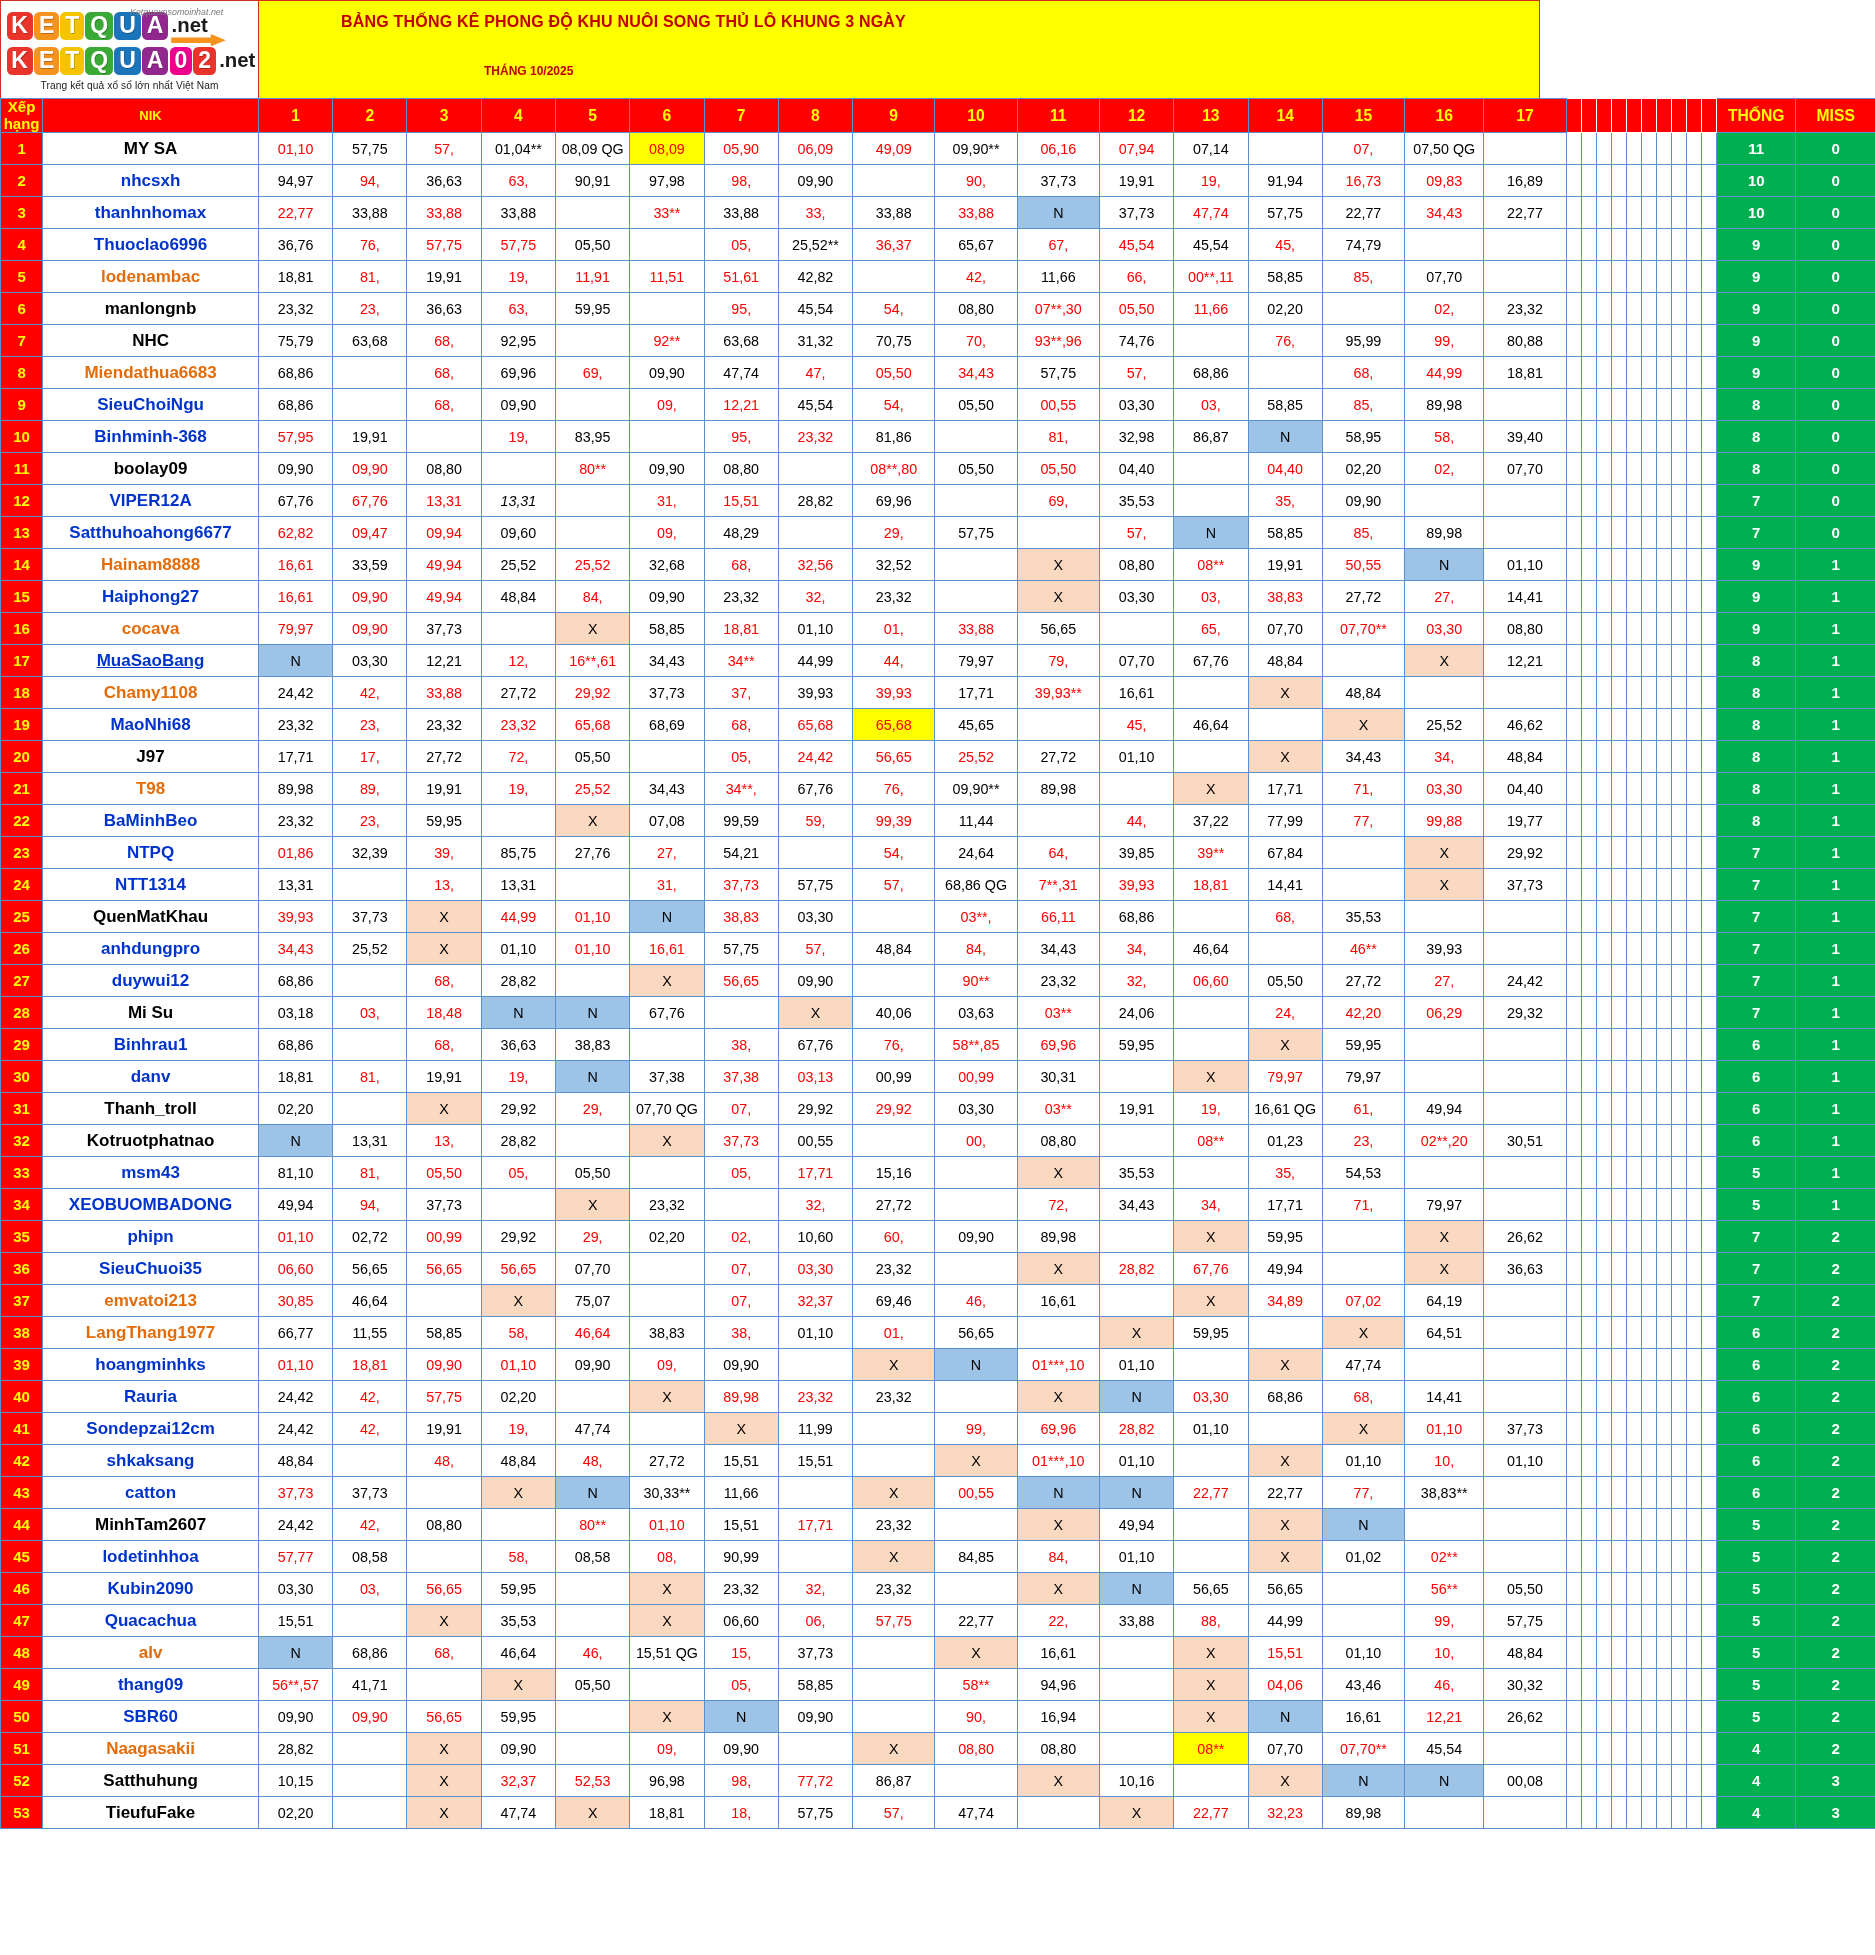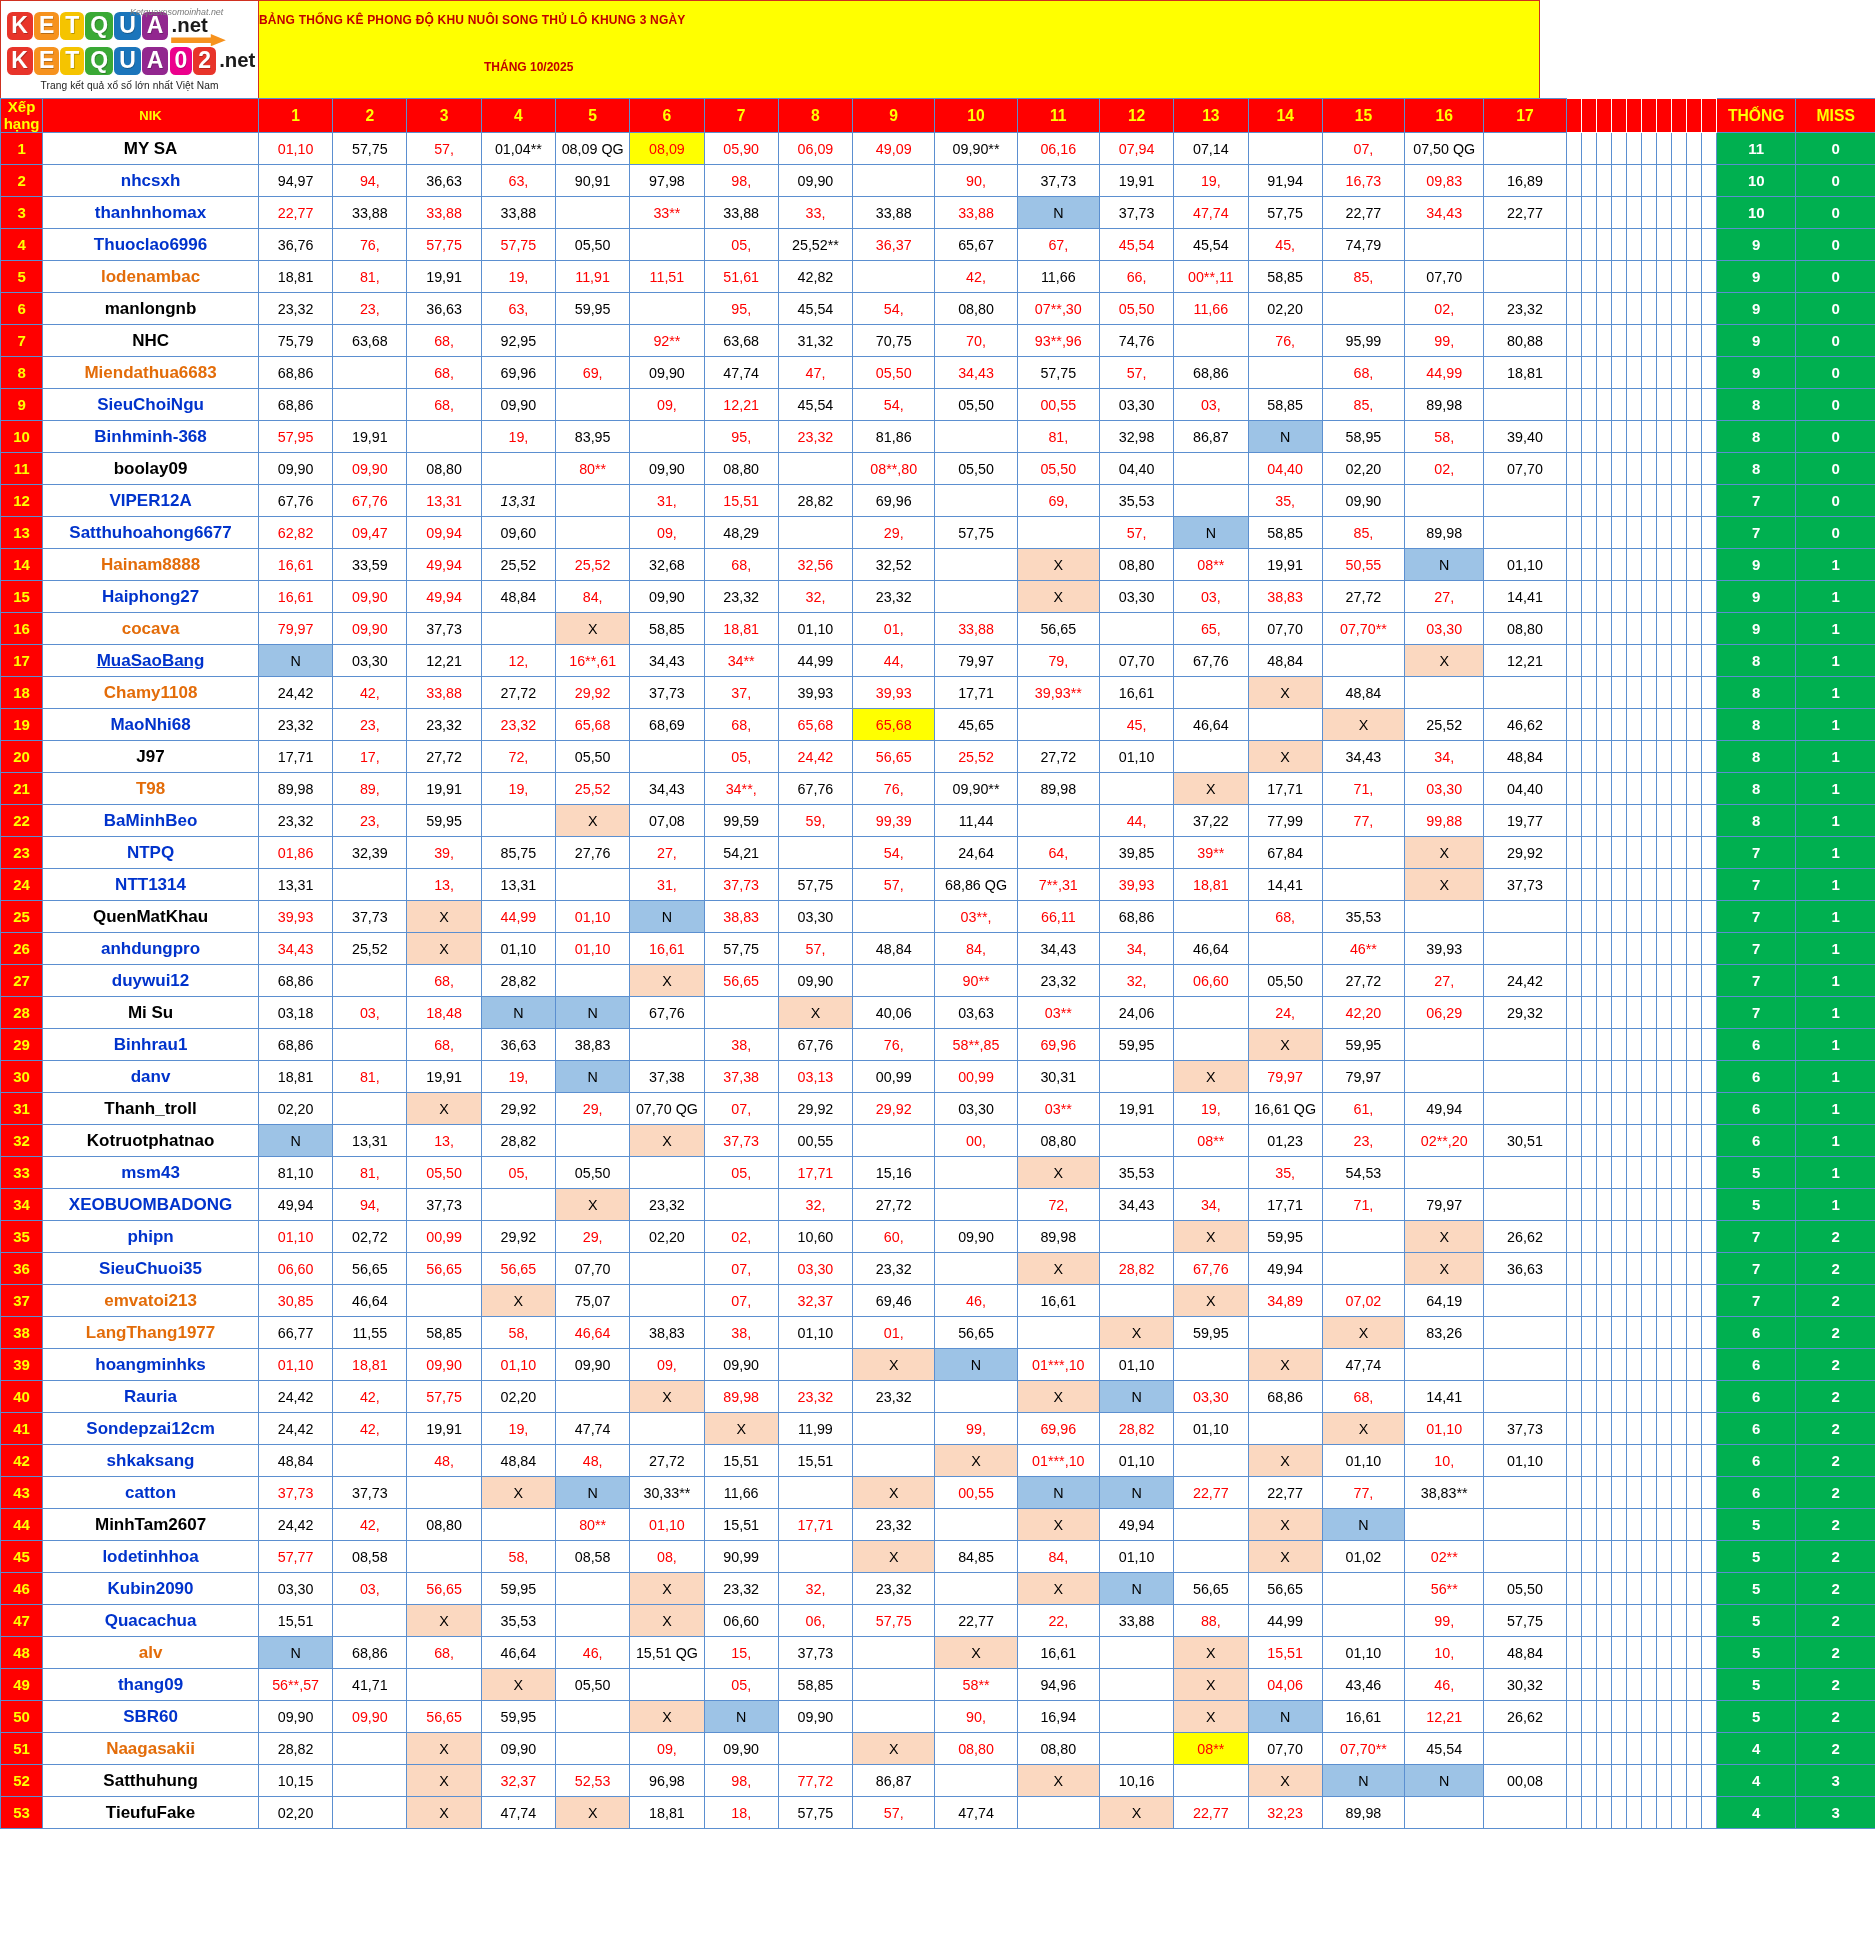--- a/index.html
+++ b/index.html
@@ -87,21 +87,22 @@
   }
   .title-cell {
     flex: 1 1 auto;
     background: #ffff00;
     padding: 12.3px 0 12.3px 0;
     text-align: left;
   }
   .title-main {
     color: #c00000;
     font-weight: bold;
-    font-size: 12px;
+    font-size: 16px;
+    margin-left: 82px;
     letter-spacing: 0.2px;
   }
   .title-sub {
     color: #c00000;
     font-weight: bold;
     font-size: 12px;
     margin-left: 225px;
     margin-top: 33px;
   }
   
@@ -1508,21 +1509,21 @@
           <td class="c-val t-black">38,83</td>
           <td class="c-val t-red">38,</td>
           <td class="c-val t-black">01,10</td>
           <td class="c-val t-red">01,</td>
           <td class="c-val t-black">56,65</td>
           <td class="c-val "></td>
           <td class="c-val t-black bg-peach">X</td>
           <td class="c-val t-black">59,95</td>
           <td class="c-val "></td>
           <td class="c-val t-black bg-peach">X</td>
-          <td class="c-val t-black">83,26</td>
+          <td class="c-val t-black">64,51</td>
           <td class="c-val "></td>
           <td class="c-pad"></td>
           <td class="c-pad"></td>
           <td class="c-pad"></td>
           <td class="c-pad"></td>
           <td class="c-pad"></td>
           <td class="c-pad"></td>
           <td class="c-pad"></td>
           <td class="c-pad"></td>
           <td class="c-pad"></td>

